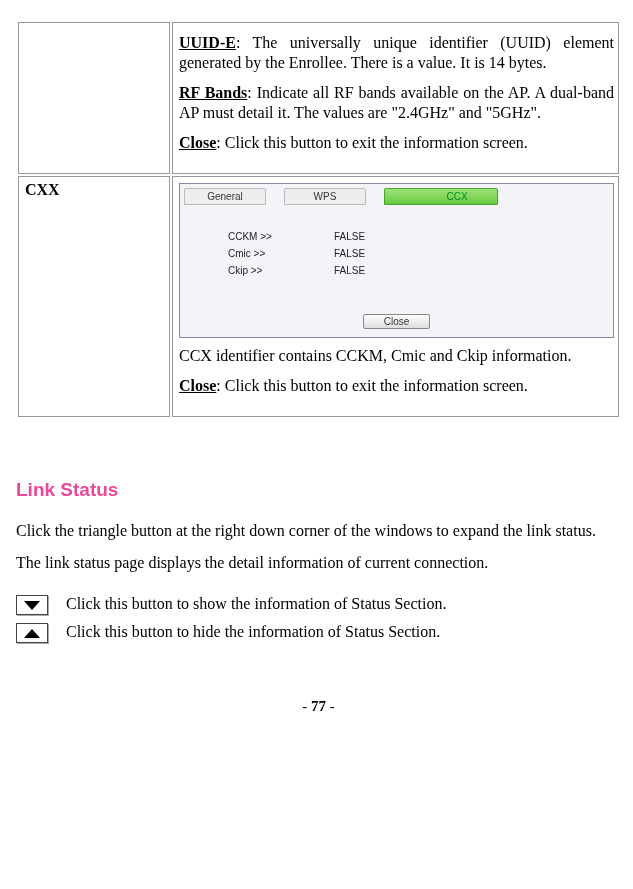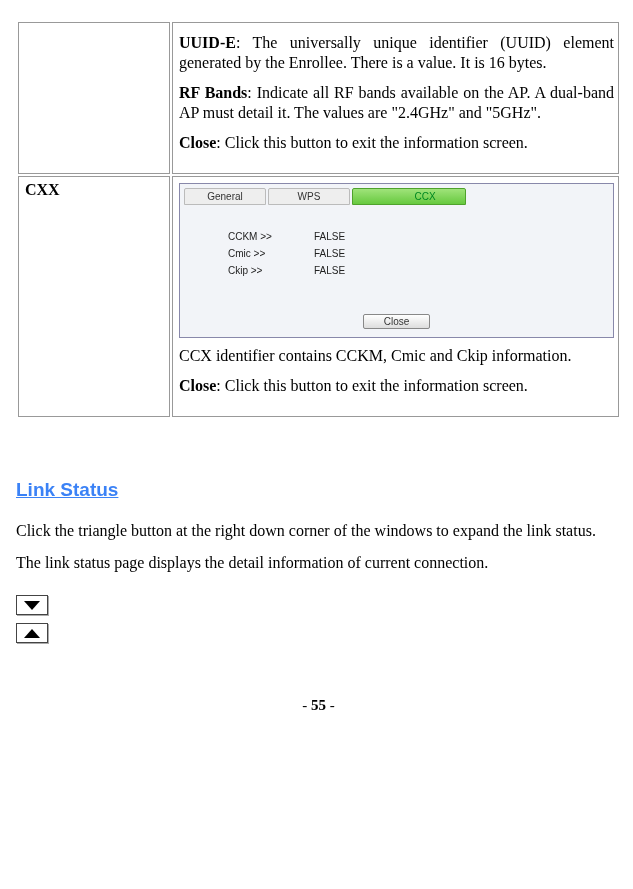--- a/index.html
+++ b/index.html
@@ -32,35 +32,36 @@
   }
   .para {
     margin: 6px 0 10px 0;
     line-height: 1.25;
   }
   .para.justify {
     text-align: justify;
   }
   .bold-inline {
     font-weight: bold;
+    text-decoration: underline;
   }
 
   
   .ccx-box {
     border: 1px solid #88a;
     background: #f2f4f8;
     padding: 4px 4px 8px 4px;
     margin: 2px 0 8px 0;
     font-family: Arial, sans-serif;
     font-size: 10px;
     color: #333;
   }
   .tabs-row {
     display: flex;
-    gap: 0;
+    gap: 16px;
     margin-bottom: 16px;
   }
   .tab {
     padding: 2px 0;
     width: 80px;
     text-align: center;
     border: 1px solid #bbb;
     background: #eee;
     border-radius: 2px 2px 0 0;
     margin-right: 2px;
@@ -80,21 +81,21 @@
     align-items: center;
     font-size: 10px;
     margin: 6px 0;
     color: #222;
   }
   .kv-key {
     width: 50px;
     text-align: left;
   }
   .kv-val {
-    margin-left: 0;
+    margin-left: 20px;
     padding-left: 36px;
   }
   .close-row {
     text-align: center;
     margin-top: 28px;
   }
   .ccx-close-btn {
     display: inline-block;
     padding: 1px 20px;
     font-size: 10px;
@@ -160,21 +161,21 @@
 </style>
 </head>
 <body>
 
 <table class="main-table">
   <tbody>
       <tr>
     <td class="left-col"></td>
     <td>
       <div class="para justify">
-        <span class="bold-inline">UUID-E</span><span>: The universally unique identifier (UUID) element generated by the Enrollee. There is a value. It is 16 bytes.</span>
+        <span class="bold-inline">UUID-E</span><span>: The universally unique identifier (UUID) element generated by the Enrollee. There is a value. It is 14 bytes.</span>
       </div>
       <div class="para justify">
         <span class="bold-inline">RF Bands</span><span>: Indicate all RF bands available on the AP. A dual-band AP must detail it. The values are "2.4GHz" and "5GHz".</span>
       </div>
       <div class="para">
         <span class="bold-inline">Close</span><span>: Click this button to exit the information screen.</span>
       </div>
     </td>
   </tr>
   <tr>
@@ -210,31 +211,33 @@
 
       <div class="para">CCX identifier contains CCKM, Cmic and Ckip information.</div>
       <div class="para">
         <span class="bold-inline">Close</span><span>: Click this button to exit the information screen.</span>
       </div>
     </td>
   </tr>
 </tbody>
   </table>
 
-<h2 class="link-status-heading" style="color: #3b82f6; text-decoration: underline;">Link Status</h2>
+<h2 class="link-status-heading" style="color: #ec4899;">Link Status</h2>
 
 <p class="body-text">Click the triangle button at the right down corner of the windows to expand the link status. The link status page displays the detail information of current connection.</p>
 
 <div class="icon-row">
   <div class="tri-btn">
     <div class="tri-down"></div>
   </div>
+  <div class="icon-desc">Click this button to show the information of Status Section.</div>
 </div>
 
 <div class="icon-row">
   <div class="tri-btn">
     <div class="tri-up"></div>
   </div>
+  <div class="icon-desc">Click this button to hide the information of Status Section.</div>
 </div>
 
 <div class="page-num">
-  <span class="dash">- </span><span class="num">55</span><span class="dash"> -</span>
+  <span class="dash">- </span><span class="num">77</span><span class="dash"> -</span>
 </div>
 
 </body></html>

